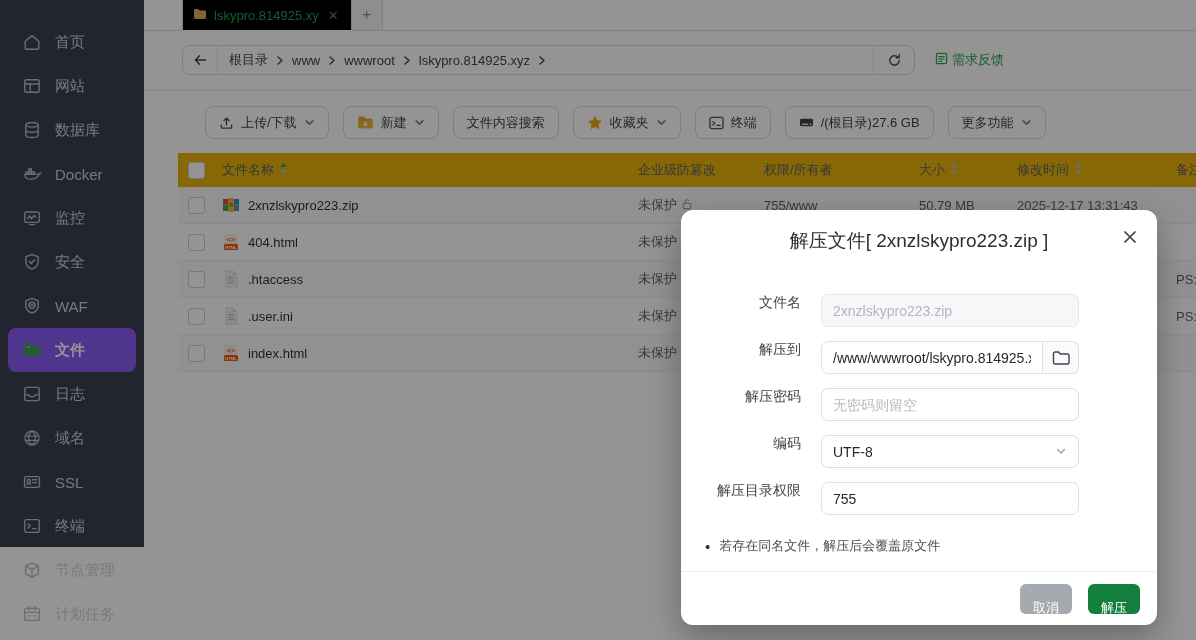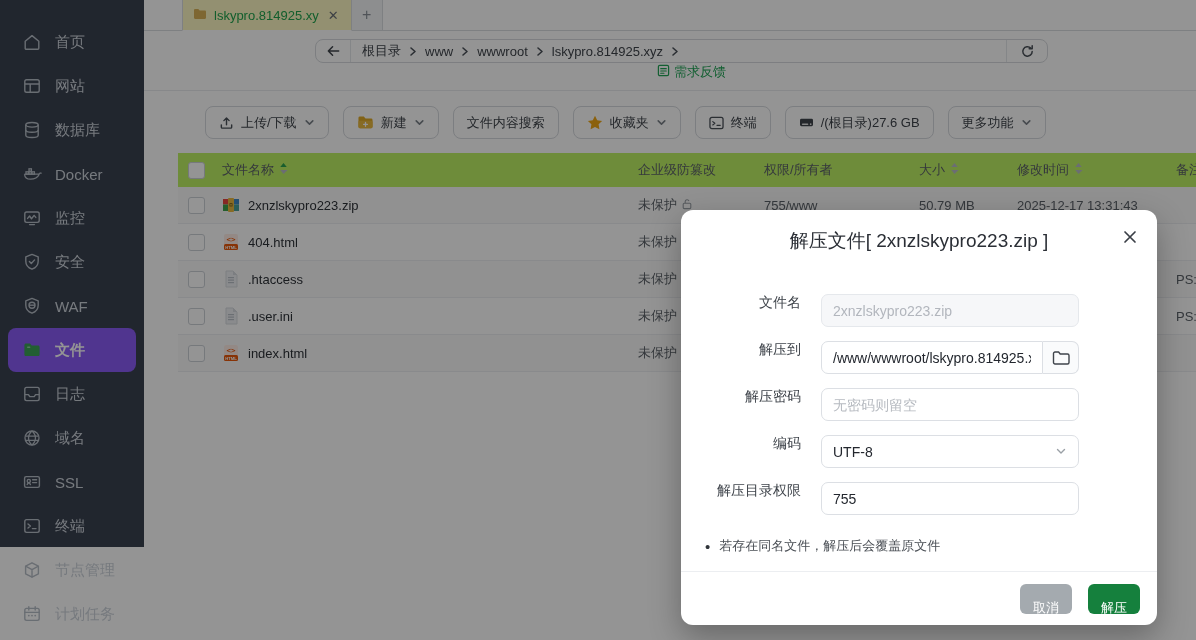--- a/index.html
+++ b/index.html
@@ -7,47 +7,47 @@
   .app{position:fixed;inset:0;display:flex;}
   
   .sidebar{width:144px;min-width:144px;height:547px;background:#3a4250;padding-top:20px;box-sizing:border-box;}
   .side-item{height:44px;display:flex;align-items:center;gap:13px;padding-left:14px;margin:0 8px;
     border-radius:8px;color:#ccd2da;font-size:15px;cursor:pointer;}
   .side-item .sicon{width:20px;height:20px;display:flex;align-items:center;justify-content:center;}
   .side-item.active{background:#8b5cf6;color:#ffffff;font-weight:bold;}
   
   .main{flex:1;position:relative;background:#fff;overflow:hidden;}
   .tabbar{height:30px;border-bottom:1px solid #d9dce1;display:flex;align-items:stretch;padding-left:38px;background:#fff;}
-  .tab{display:flex;align-items:center;gap:7px;padding:0 10px;background:#fef9c3;
+  .tab{display:flex;align-items:center;gap:7px;padding:0 10px;background:#000000;
     border-left:1px solid #d9dce1;border-right:1px solid #d9dce1;margin-bottom:-1px;border-bottom:1px solid #fff;cursor:pointer;}
   .tab-label{color:#21a34e;font-size:13px;}
   .tab-close{color:#6b7077;font-size:13px;line-height:1;padding:1px 2px;cursor:pointer;}
   .tab-add{width:30px;display:flex;align-items:center;justify-content:center;background:#f3f5f7;
     border-right:1px solid #d9dce1;color:#8a9098;font-size:16px;cursor:pointer;}
-  .bc-row{margin:8px 15px 0 38px;display:flex;align-items:center;height:42px;flex-direction:column;}
+  .bc-row{margin:8px 15px 0 38px;display:flex;align-items:center;height:42px;}
   .bc-bar{display:flex;align-items:center;height:30px;width:733px;border:1px solid #d7dade;border-radius:8px;
     background:#fff;box-sizing:border-box;}
   .bc-back{width:34px;height:100%;display:flex;align-items:center;justify-content:center;
     border-right:1px solid #e4e7ea;cursor:pointer;}
   .crumbs{flex:1;display:flex;align-items:center;gap:7px;padding:0 11px;font-size:13px;color:#3f444b;overflow:hidden;}
   .crumb{cursor:pointer;white-space:nowrap;}
   .bc-sep{display:flex;align-items:center;}
   .bc-refresh{width:40px;height:100%;display:flex;align-items:center;justify-content:center;
     border-left:1px solid #e4e7ea;cursor:pointer;}
   .feedback{margin-left:20px;display:flex;align-items:center;gap:4px;color:#21a456;font-size:13px;cursor:pointer;}
   .hr{border:none;border-top:1px solid #e8eaee;margin:9px 0 0 0;}
   
   .toolbar{margin:15px 0 0 38px;display:flex;gap:14px;padding-left:23px;}
   .tbtn{height:33px;padding:0 13px;border:1px solid #d6d9de;border-radius:8px;background:#fff;
     display:flex;align-items:center;gap:7px;font-size:13px;color:#3f444b;cursor:pointer;box-sizing:border-box;white-space:nowrap;}
   .tbtn .bicon{display:flex;align-items:center;}
   
   .ftable{margin:14px 0 0 34px;}
   .thead,.trow{display:grid;grid-template-columns:36px 416px 126px 155px 98px 159px 80px;align-items:center;}
-  .thead{height:34px;background:#bef264;color:#5c6269;font-size:13px;}
+  .thead{height:34px;background:#eab308;color:#5c6269;font-size:13px;}
   .trow{height:36px;border-bottom:1px solid #eceef1;background:#fff;font-size:13px;}
   .trow.alt{background:#fafafa;}
   .td,.th{padding-left:8px;box-sizing:border-box;overflow:visible;white-space:nowrap;}
   .c-check{display:flex;justify-content:center;padding-left:0;}
   .cb{width:15px;height:15px;border:1px solid #ccd0d6;border-radius:3px;background:#fff;cursor:pointer;}
   .c-name{display:flex;align-items:center;gap:8px;color:#2e3238;}
   .c-name .ficon{width:18px;height:18px;display:flex;align-items:center;}
   .fname{cursor:pointer;}
   .c-dim{color:#5c6269;display:flex;align-items:center;gap:4px;}
   .th-sort{display:inline-flex;align-items:center;gap:5px;cursor:pointer;}

